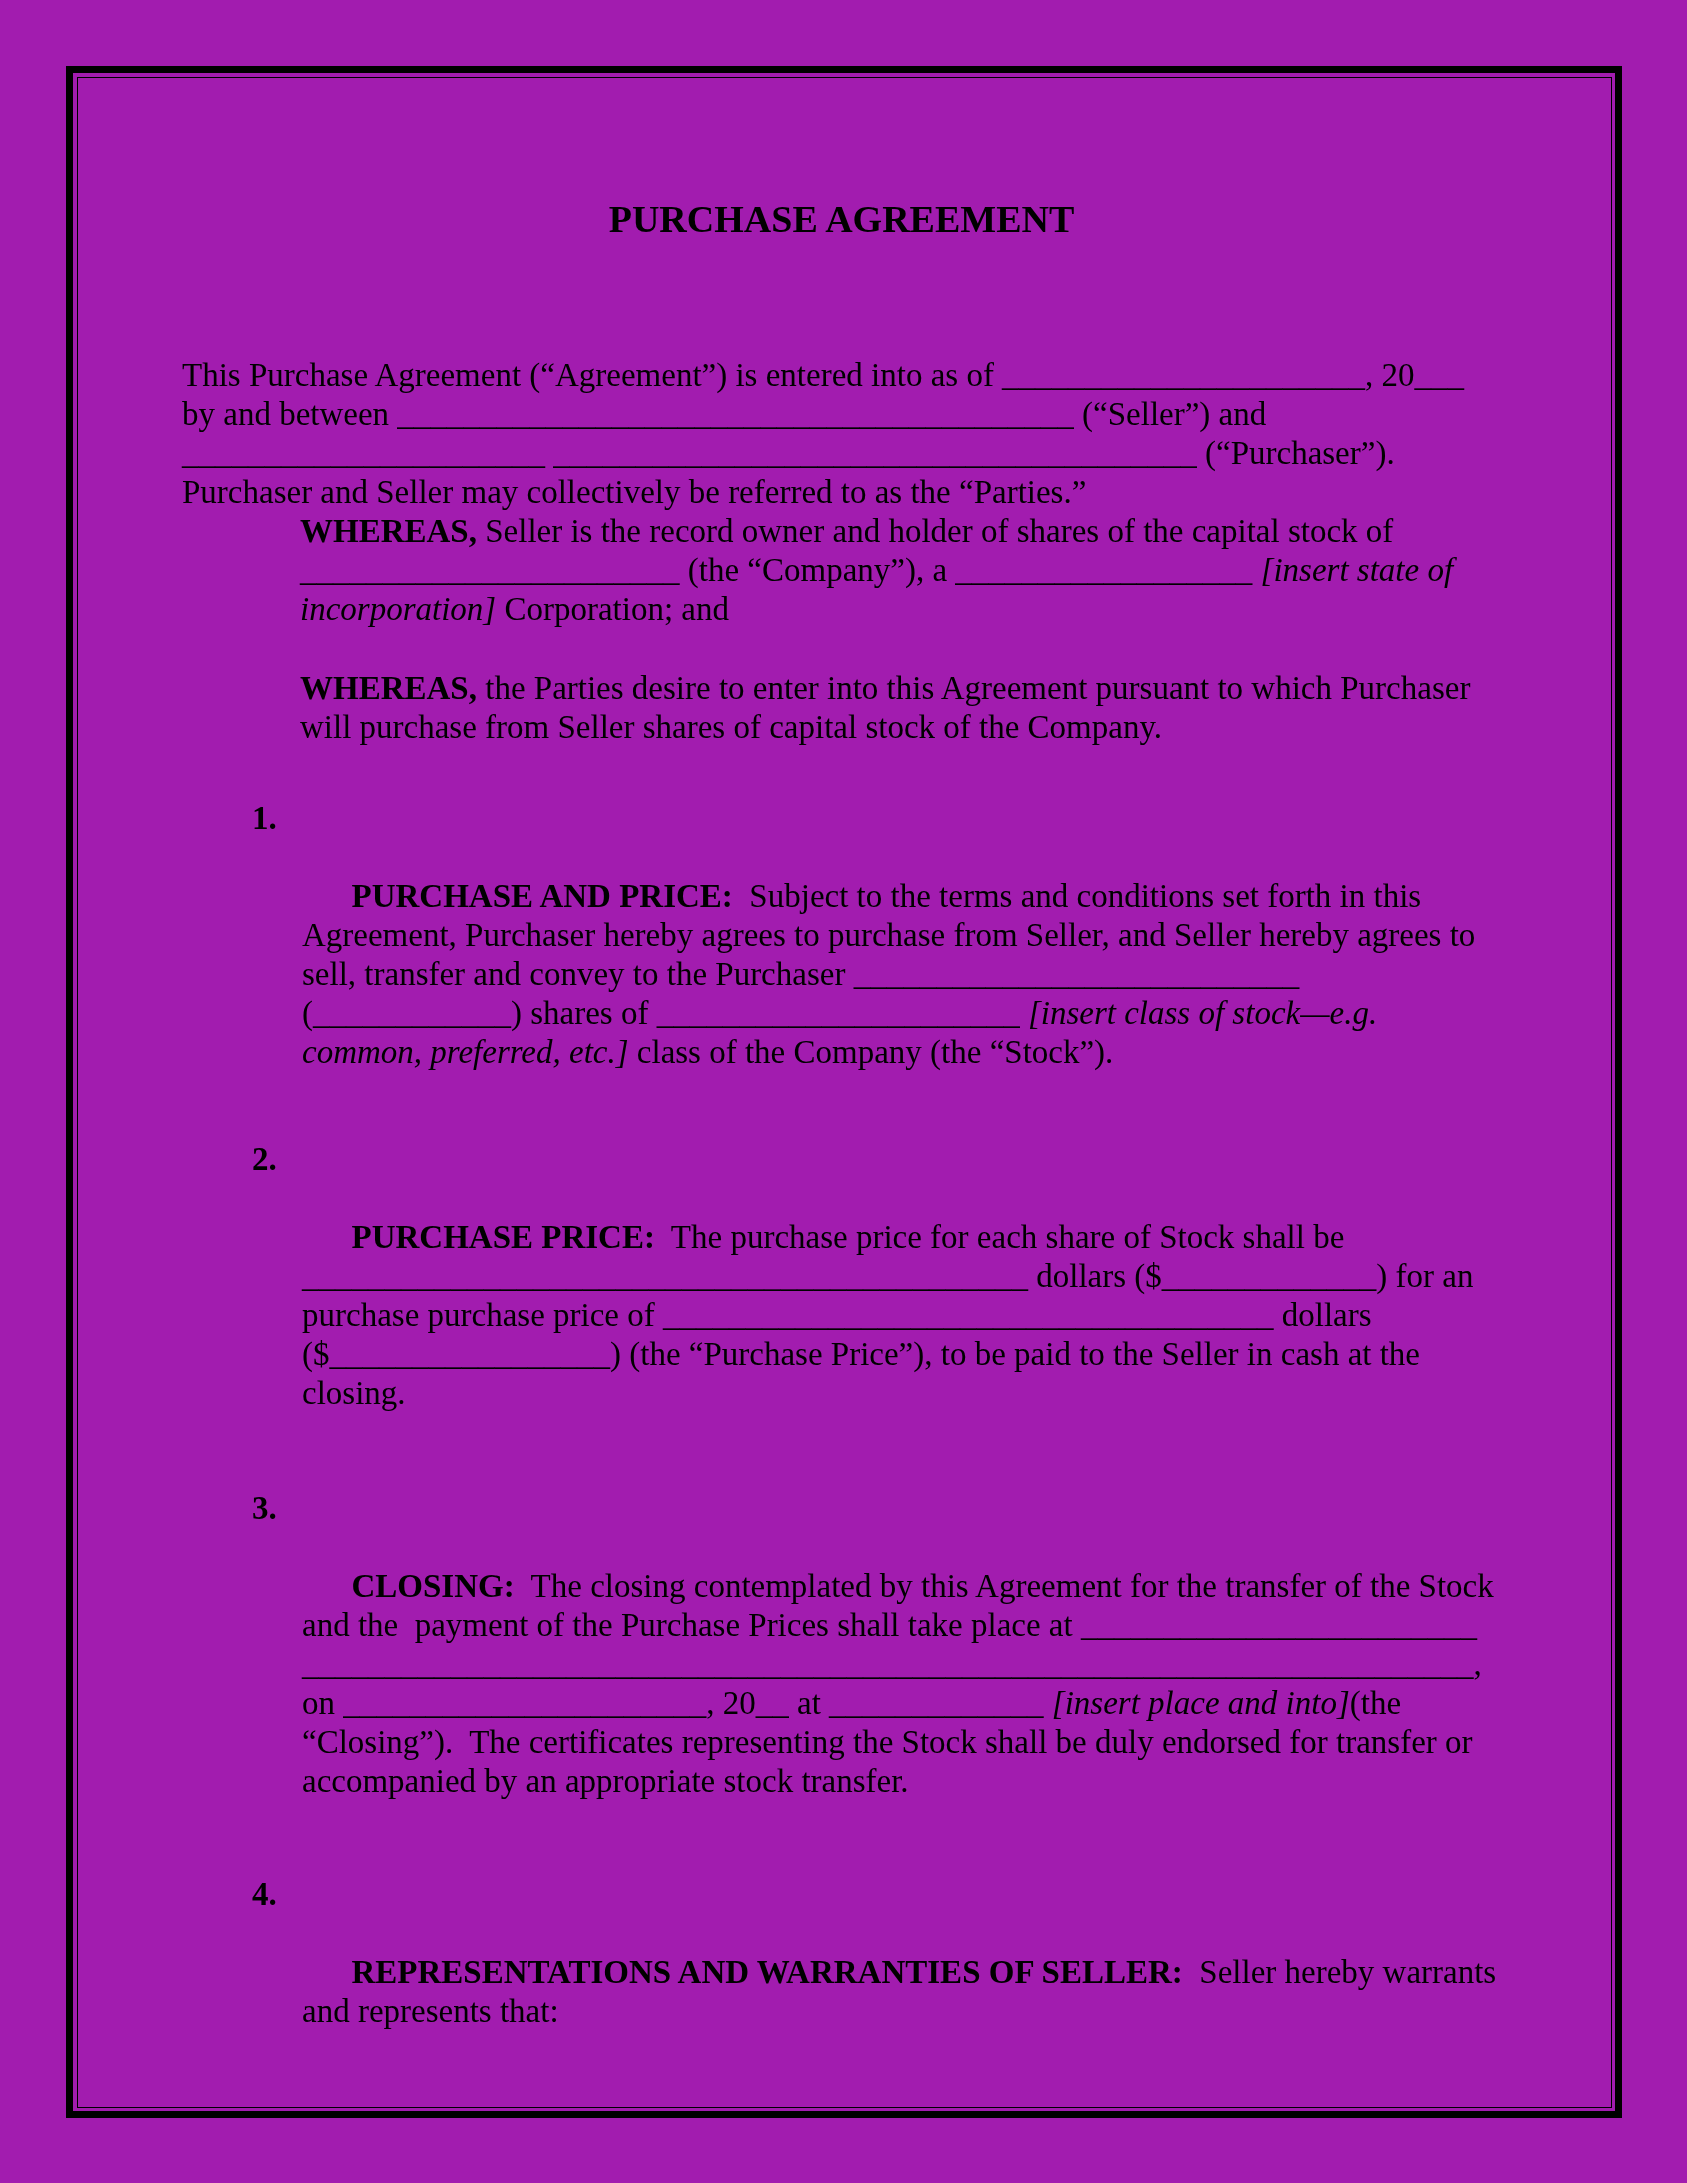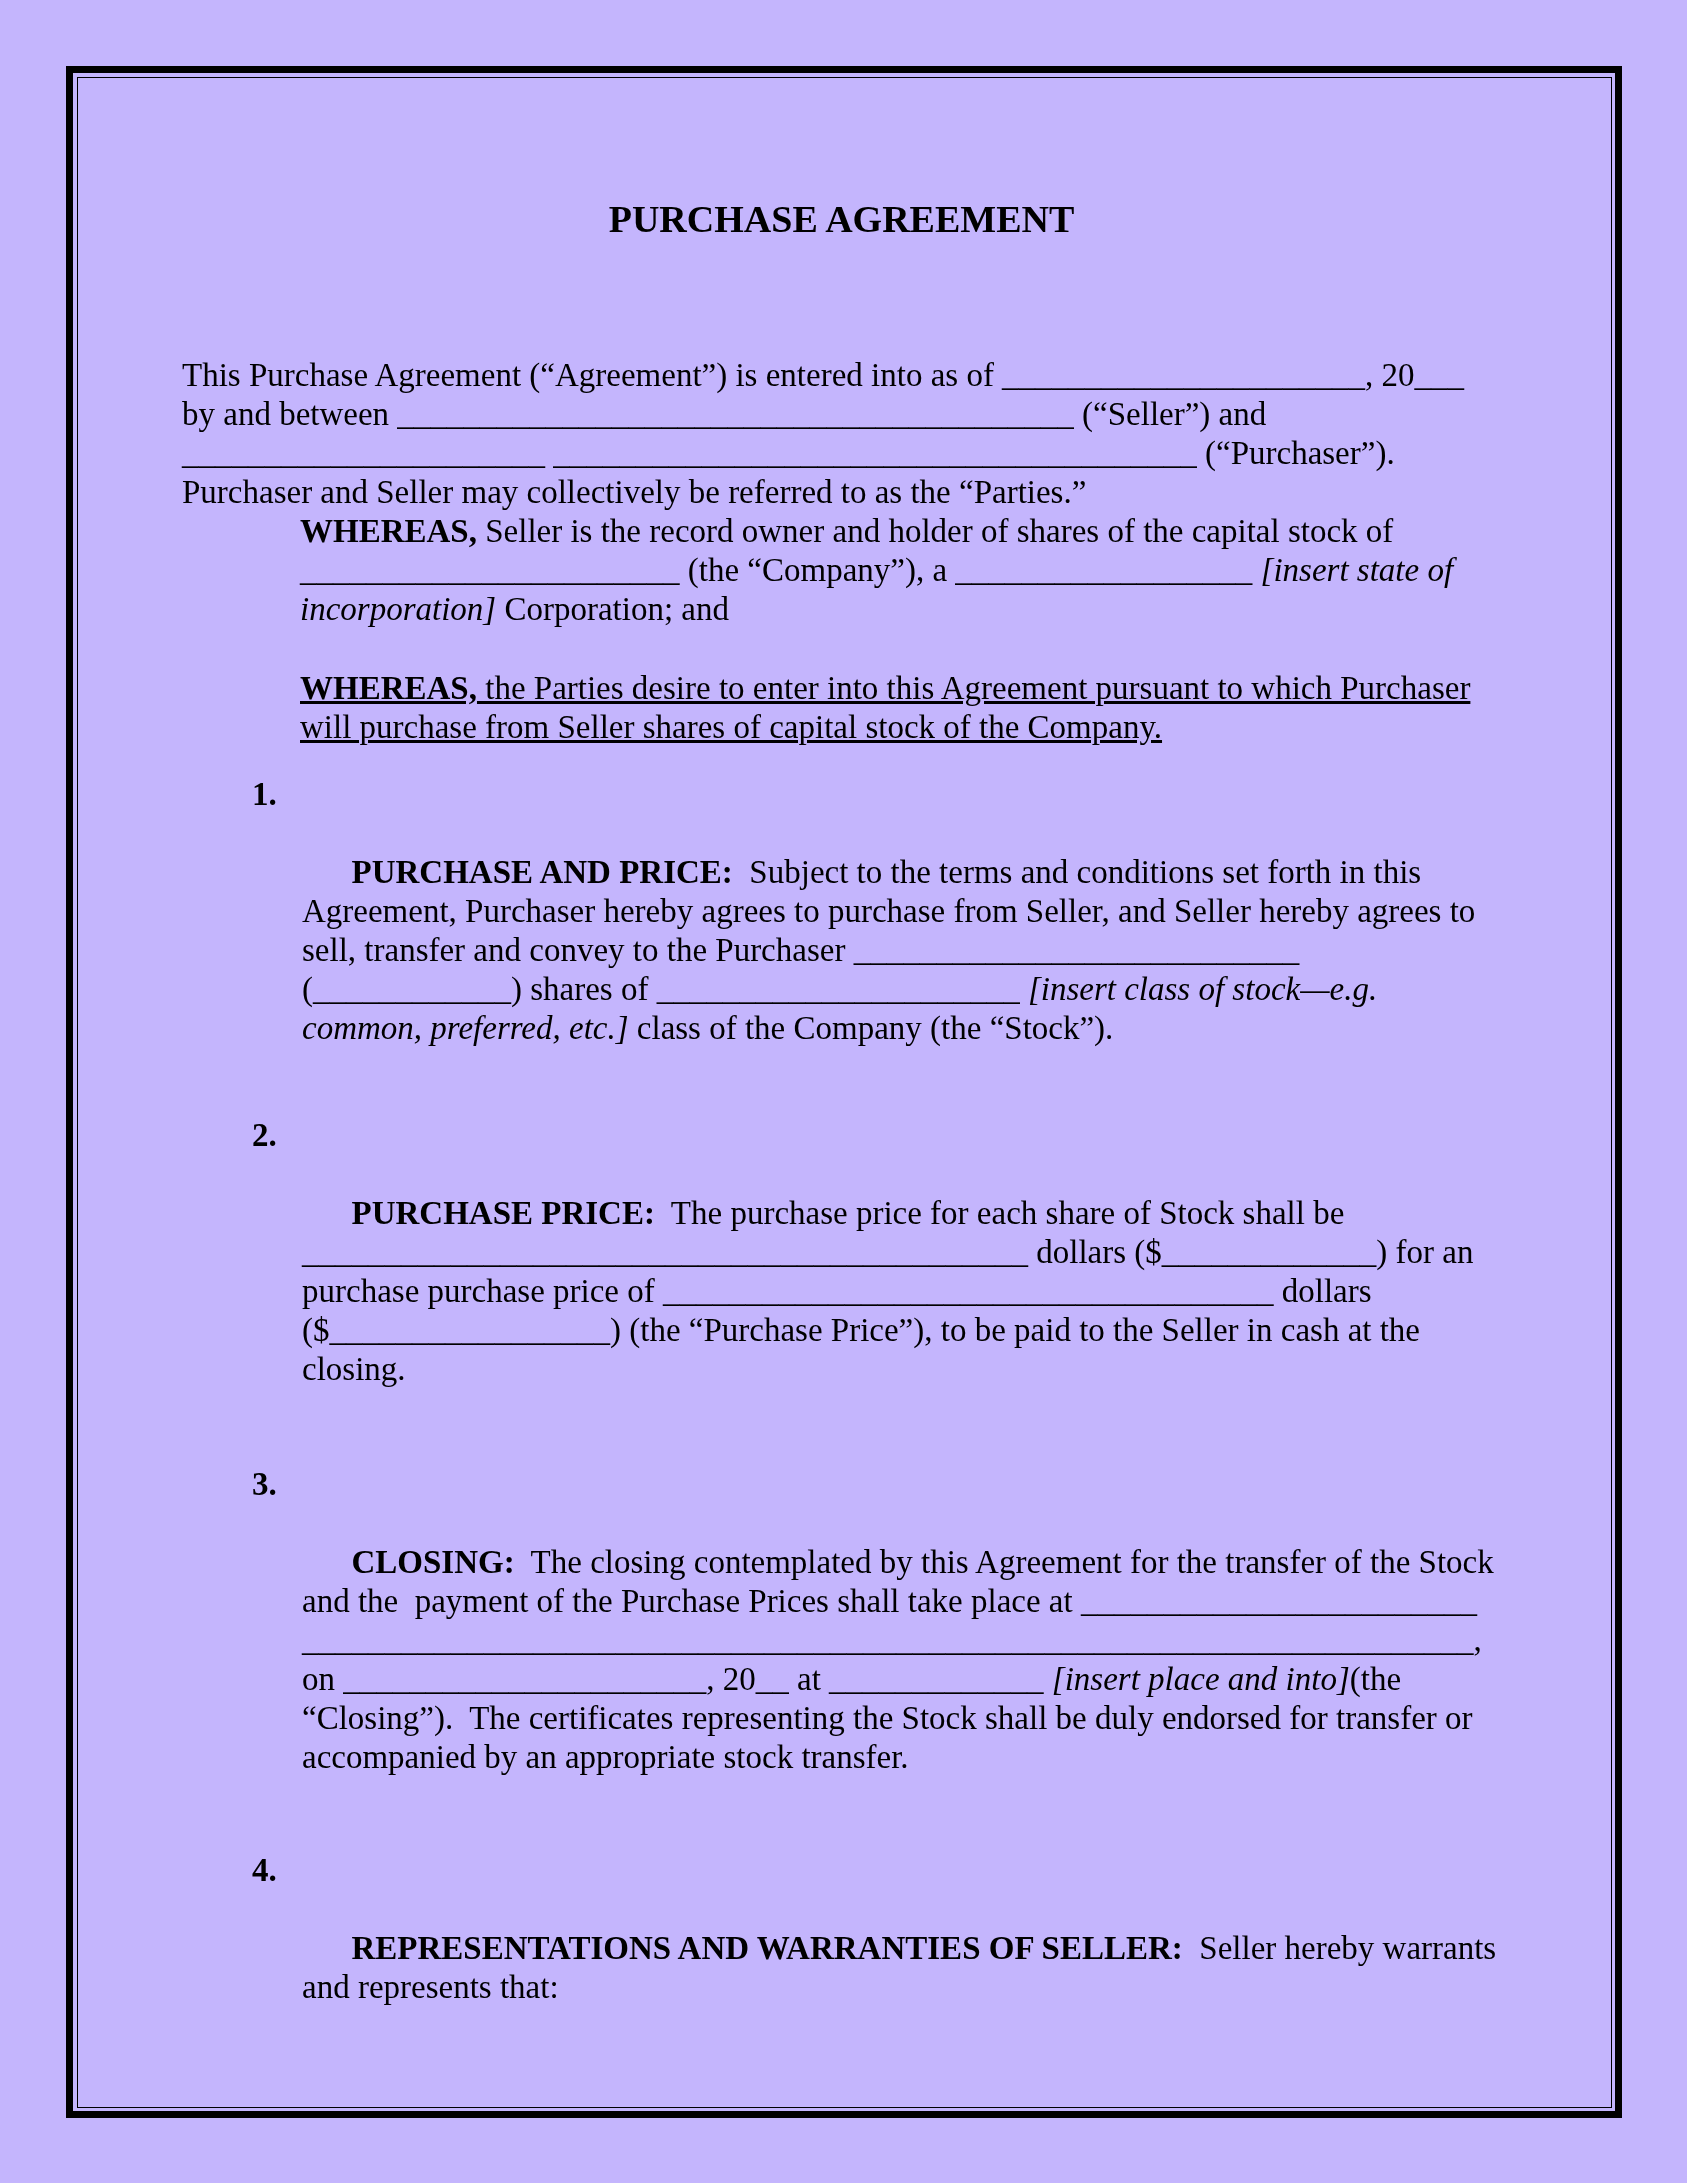--- a/index.html
+++ b/index.html
@@ -1,20 +1,20 @@
 <!DOCTYPE html>
 <html style="font-size:14px"><head>
 <meta charset="utf-8">
 <style>
   html, body { margin: 0; padding: 0; background: #ffffff; }
   .page {
     position: relative;
     width: 1687px;
     height: 2184px;
-    background: #c4b5fd;
+    background: #a21caf;
     font-family: "Liberation Serif", "DejaVu Serif", serif;
     color: #000000;
     overflow: hidden;
   }
   .frame-outer {
     position: absolute;
     left: 66px; top: 66px;
     width: 1556px; height: 2052px;
     border: 7px solid #000000;
     box-sizing: border-box;
@@ -37,21 +37,21 @@
     line-height: 45px;
     font-weight: bold;
     text-align: center;
     margin: 0 0 114px 0;
     white-space: pre-wrap;
   }
   .p { margin: 0; white-space: pre-wrap; }
   .p-intro   { }
   .p-indent  { margin-left: 118px; }
   .p-w1      { margin-bottom: 40px; }
-  .p-w2      { margin-bottom: 28px; text-decoration: underline; }
+  .p-w2      { margin-bottom: 52px; }
   .p-now     { margin-bottom: 77px; }
   .li {
     position: relative;
     padding-left: 120px;
     margin: 0;
     white-space: pre-wrap;
   }
   .li > .num {
     position: absolute;
     left: 70px; top: 0;

